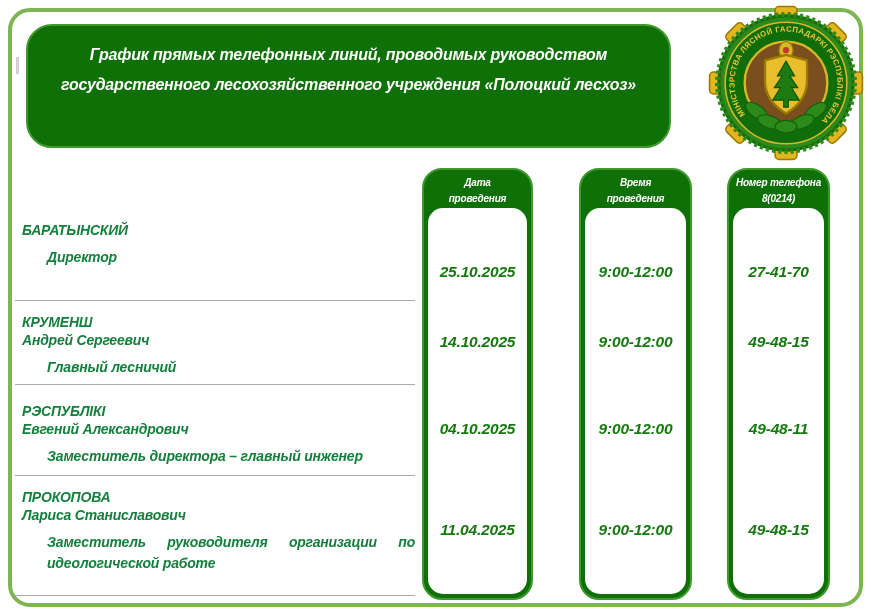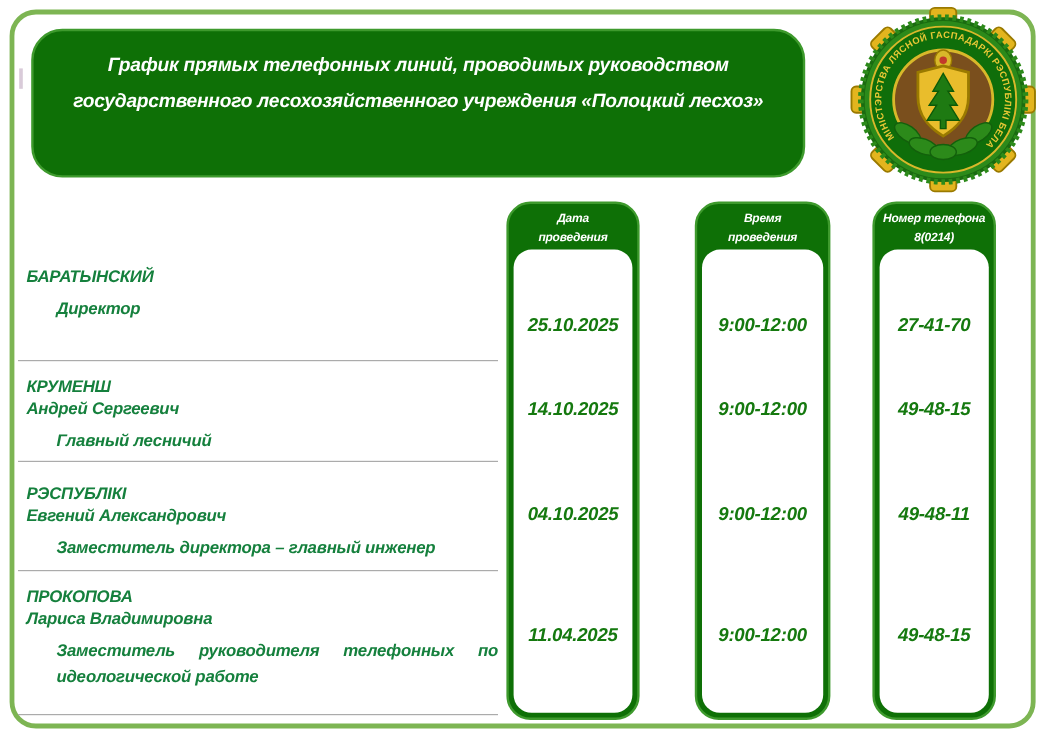--- a/index.html
+++ b/index.html
@@ -205,22 +205,22 @@
     <div class="fio">Андрей Сергеевич</div>
     <div class="position">Главный лесничий</div>
   </div>
   <div class="person" style="top:402px">
     <div class="surname">РЭСПУБЛІКІ</div>
     <div class="fio">Евгений Александрович</div>
     <div class="position">Заместитель директора – главный инженер</div>
   </div>
   <div class="person" style="top:488px">
     <div class="surname">ПРОКОПОВА</div>
-    <div class="fio">Лариса Владимировна</div>
-    <div class="position">Заместитель руководителя телефонных по идеологической работе</div>
+    <div class="fio">Лариса Станиславович</div>
+    <div class="position">Заместитель руководителя организации по идеологической работе</div>
   </div>
 
   <div class="sep" style="top:300px"></div>
   <div class="sep" style="top:384px"></div>
   <div class="sep" style="top:475px"></div>
   <div class="sep" style="top:595px"></div>
 
   <div class="pill" style="left:422px; width:111px">
     <div class="pill-header">
       <div>Дата</div>

